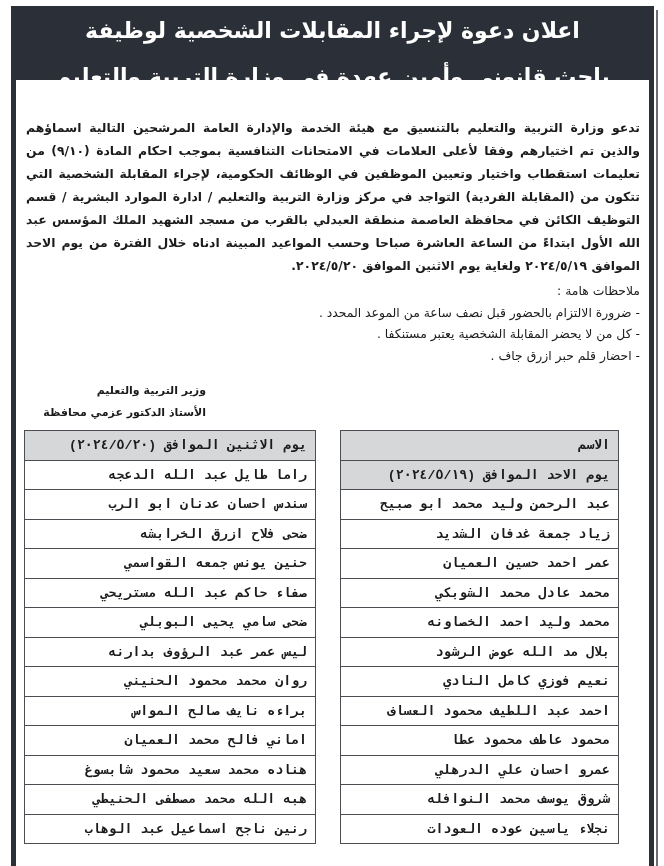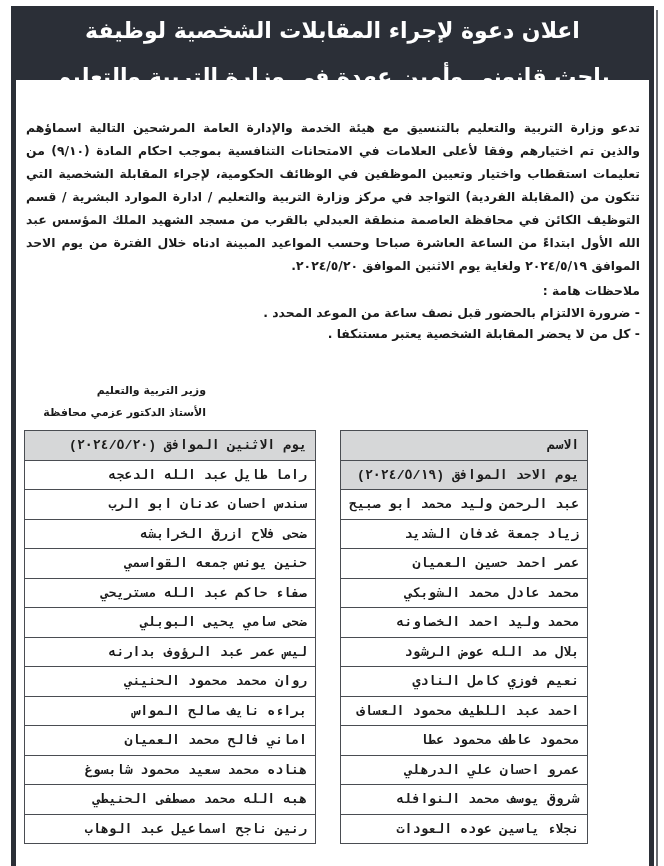--- a/index.html
+++ b/index.html
@@ -9,30 +9,30 @@
   .frame-right { position: absolute; left: 649px; top: 6px; width: 5px; height: 860px; background: #2b2f37; }
   .frame-right-thin { position: absolute; left: 656px; top: 10px; width: 2px; height: 856px; background: #6d6f74; }
   .header { position: absolute; left: 11px; top: 6px; width: 643px; height: 74px; background: #2b2f37;
             color: #ffffff; direction: rtl; text-align: center; }
   .header .line { font-weight: bold; font-size: 22px; line-height: 46px; white-space: nowrap; }
   .header .line:first-child { margin-top: 2px; }
   .body-text { position: absolute; left: 26px; top: 116px; width: 614px; direction: rtl; text-align: justify;
                font-size: 12.4px; font-weight: bold; line-height: 23px; }
   .body-text p { margin: 0; }
   .notes { position: absolute; left: 26px; top: 280px; width: 614px; direction: rtl; font-size: 12.4px;
-           font-weight: bold; line-height: 21.5px; }
+           font-weight: normal; line-height: 21.5px; }
   .notes .title { margin-bottom: 0; }
   .notes ul { list-style: none; margin: 0; padding: 0; }
   .signature { position: absolute; left: 26px; top: 380px; width: 180px; direction: rtl; text-align: right;
                font-size: 11px; font-weight: bold; line-height: 22px; }
   table.names { position: absolute; border-collapse: collapse; direction: rtl; top: 430px; }
   table.names td { border: 1.5px solid #4a4d52; height: 28.5px; padding: 0 8px; font-size: 13.2px;
                    font-weight: bold; white-space: nowrap; text-align: right; font-family: Liberation Mono, monospace; }
   table.names td.head { background: #d6d7d8; }
-  #table-right { left: 340px; width: 248px; }
+  #table-right { left: 340px; width: 279px; }
   #table-left { left: 24px; width: 292px; }
 </style>
 </head>
 <body>
 
 <div class="frame-left"></div>
 <div class="frame-right"></div>
 <div class="frame-right-thin"></div>
 
 <div class="header">
@@ -42,20 +42,21 @@
 
 <div class="body-text">
   <p>تدعو وزارة التربية والتعليم بالتنسيق مع هيئة الخدمة والإدارة العامة المرشحين التالية اسماؤهم والذين تم اختيارهم  وفقا لأعلى العلامات في الامتحانات التنافسية بموجب احكام المادة (٩/١٠) من تعليمات استقطاب واختيار وتعيين الموظفين في الوظائف الحكومية، لإجراء المقابلة الشخصية التي تتكون من (المقابلة الفردية) التواجد في مركز  وزارة التربية والتعليم / ادارة الموارد البشرية / قسم التوظيف الكائن في محافظة العاصمة منطقة العبدلي بالقرب من مسجد الشهيد الملك المؤسس عبد الله الأول ابتداءً من الساعة العاشرة صباحا وحسب المواعيد المبينة ادناه خلال الفترة من يوم الاحد الموافق ٢٠٢٤/٥/١٩ ولغاية يوم الاثنين الموافق ٢٠٢٤/٥/٢٠.</p>
 </div>
 
 <div class="notes">
   <div class="title">ملاحظات هامة :</div>
   <ul>
     <li>- ضرورة الالتزام بالحضور قبل نصف ساعة من الموعد المحدد .</li>
     <li>- كل من لا يحضر المقابلة الشخصية يعتبر مستنكفا .</li>
+    <li>- احضار قلم حبر ازرق جاف .</li>
   </ul>
 </div>
 
 <div class="signature">
   <div>وزير التربية والتعليم</div>
   <div>الأستاذ الدكتور عزمي محافظة</div>
 </div>
 
 <table class="names" id="table-right">
   <tbody id="tbody-right">

